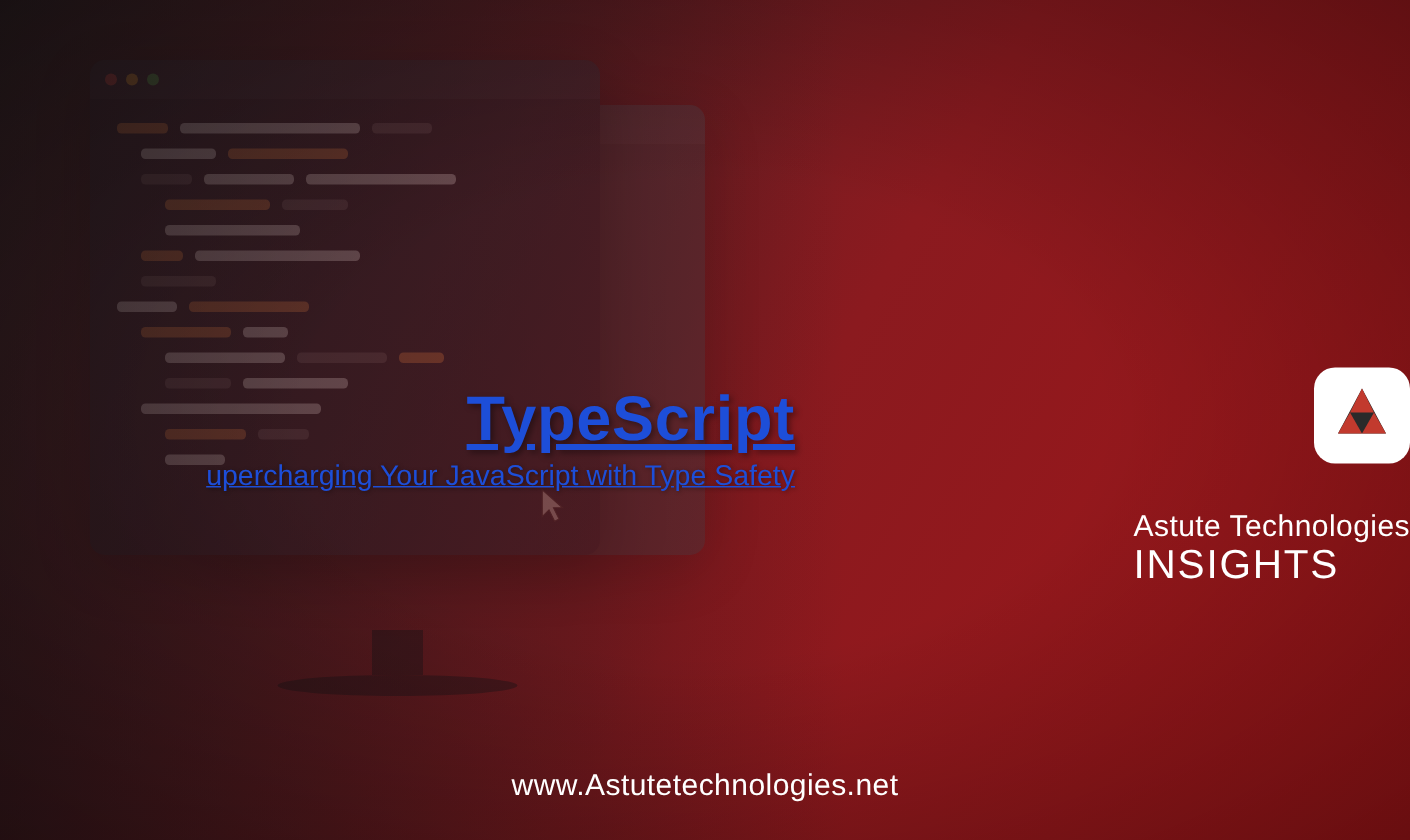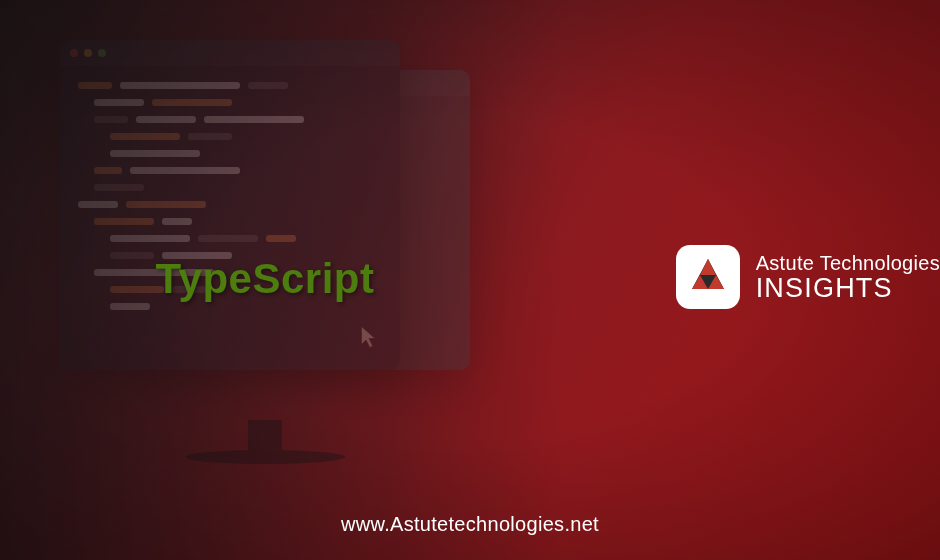--- a/index.html
+++ b/index.html
@@ -121,44 +121,46 @@
       width: 18px;
       height: 24px;
       z-index: 5;
       opacity: 0.85;
     }
     .text-block {
       position: absolute;
       left: 0;
       top: 255px;
       width: 530px;
-      text-align: center;
-      color: #4d7c0f;
+      text-align: right;
+      color: #1d4ed8;
       z-index: 10;
+      text-decoration: underline;
     }
     .title {
       font-size: 42px;
       font-weight: 700;
       letter-spacing: 0.5px;
       text-shadow: 2px 2px 4px rgba(0,0,0,0.4);
       margin-bottom: 4px;
     }
     .subtitle {
       font-size: 19px;
       font-weight: 400;
       text-shadow: 1px 1px 3px rgba(0,0,0,0.4);
     }
     .brand {
       position: absolute;
       right: 0;
       top: 245px;
       display: flex;
-      align-items: center;
-      gap: 16px;
+      align-items: flex-end;
+      gap: 31px;
       z-index: 10;
+      flex-direction: column;
     }
     .brand-icon {
       width: 64px;
       height: 64px;
       background: #fff;
       border-radius: 14px;
       display: flex;
       align-items: center;
       justify-content: center;
     }
@@ -286,20 +288,21 @@
     <div class="stand-neck"></div>
     <div class="stand-base"></div>
   </div>
   <svg class="cursor" viewBox="0 0 24 32">
     <path d="M2 2 L2 26 L8 20 L13 30 L17 28 L12 18 L20 18 Z" fill="#e8dcd4" stroke="#4a3a3a" stroke-width="1"></path>
   </svg>
 </div>
 
 <div class="text-block">
   <div class="title">TypeScript</div>
+  <div class="subtitle">upercharging Your JavaScript with Type Safety</div>
 </div>
 
 <div class="brand">
   <div class="brand-icon">
     <svg width="44" height="44" viewBox="0 0 44 44">
       <path d="M22 4 L38 34 L6 34 Z" fill="#2a2a2a"></path>
       <path d="M22 4 L30 20 L14 20 Z" fill="#c23a2e"></path>
       <path d="M14 20 L22 34 L6 34 Z" fill="#c23a2e"></path>
       <path d="M30 20 L38 34 L22 34 Z" fill="#c23a2e"></path>
     </svg>

